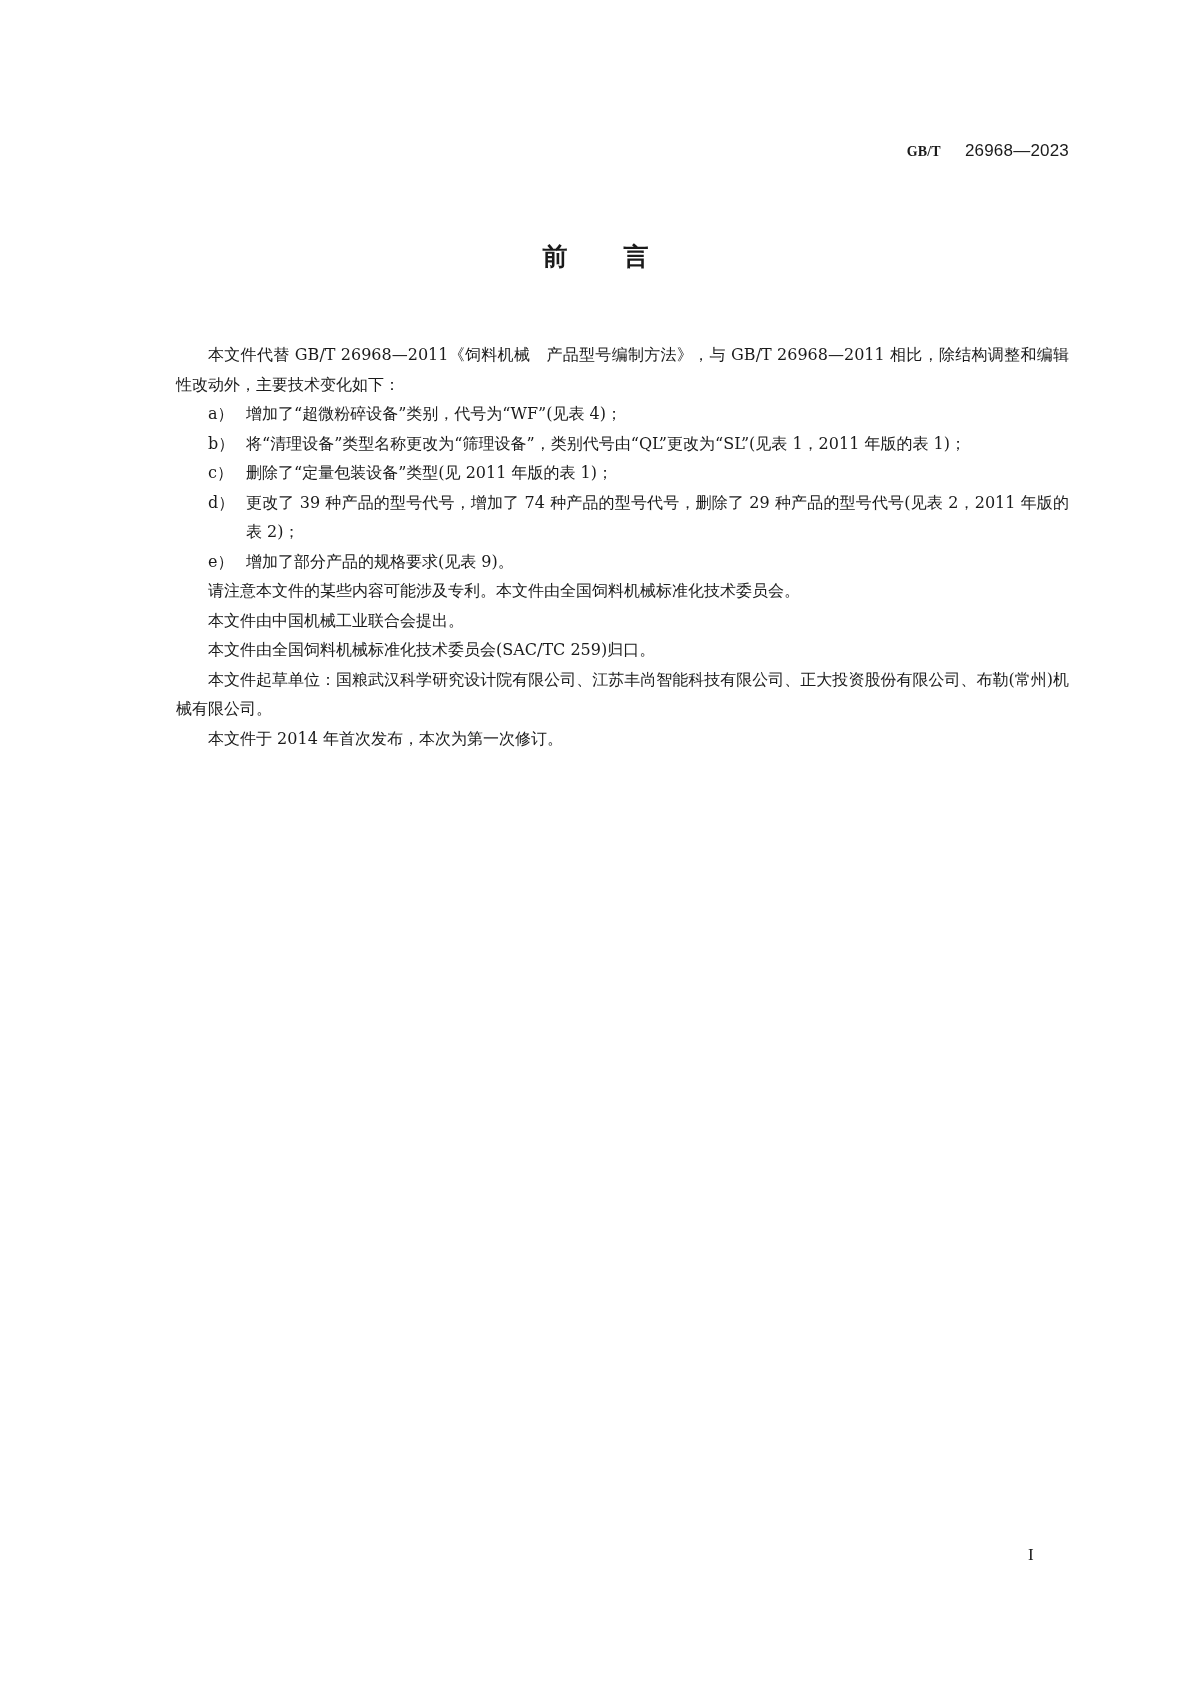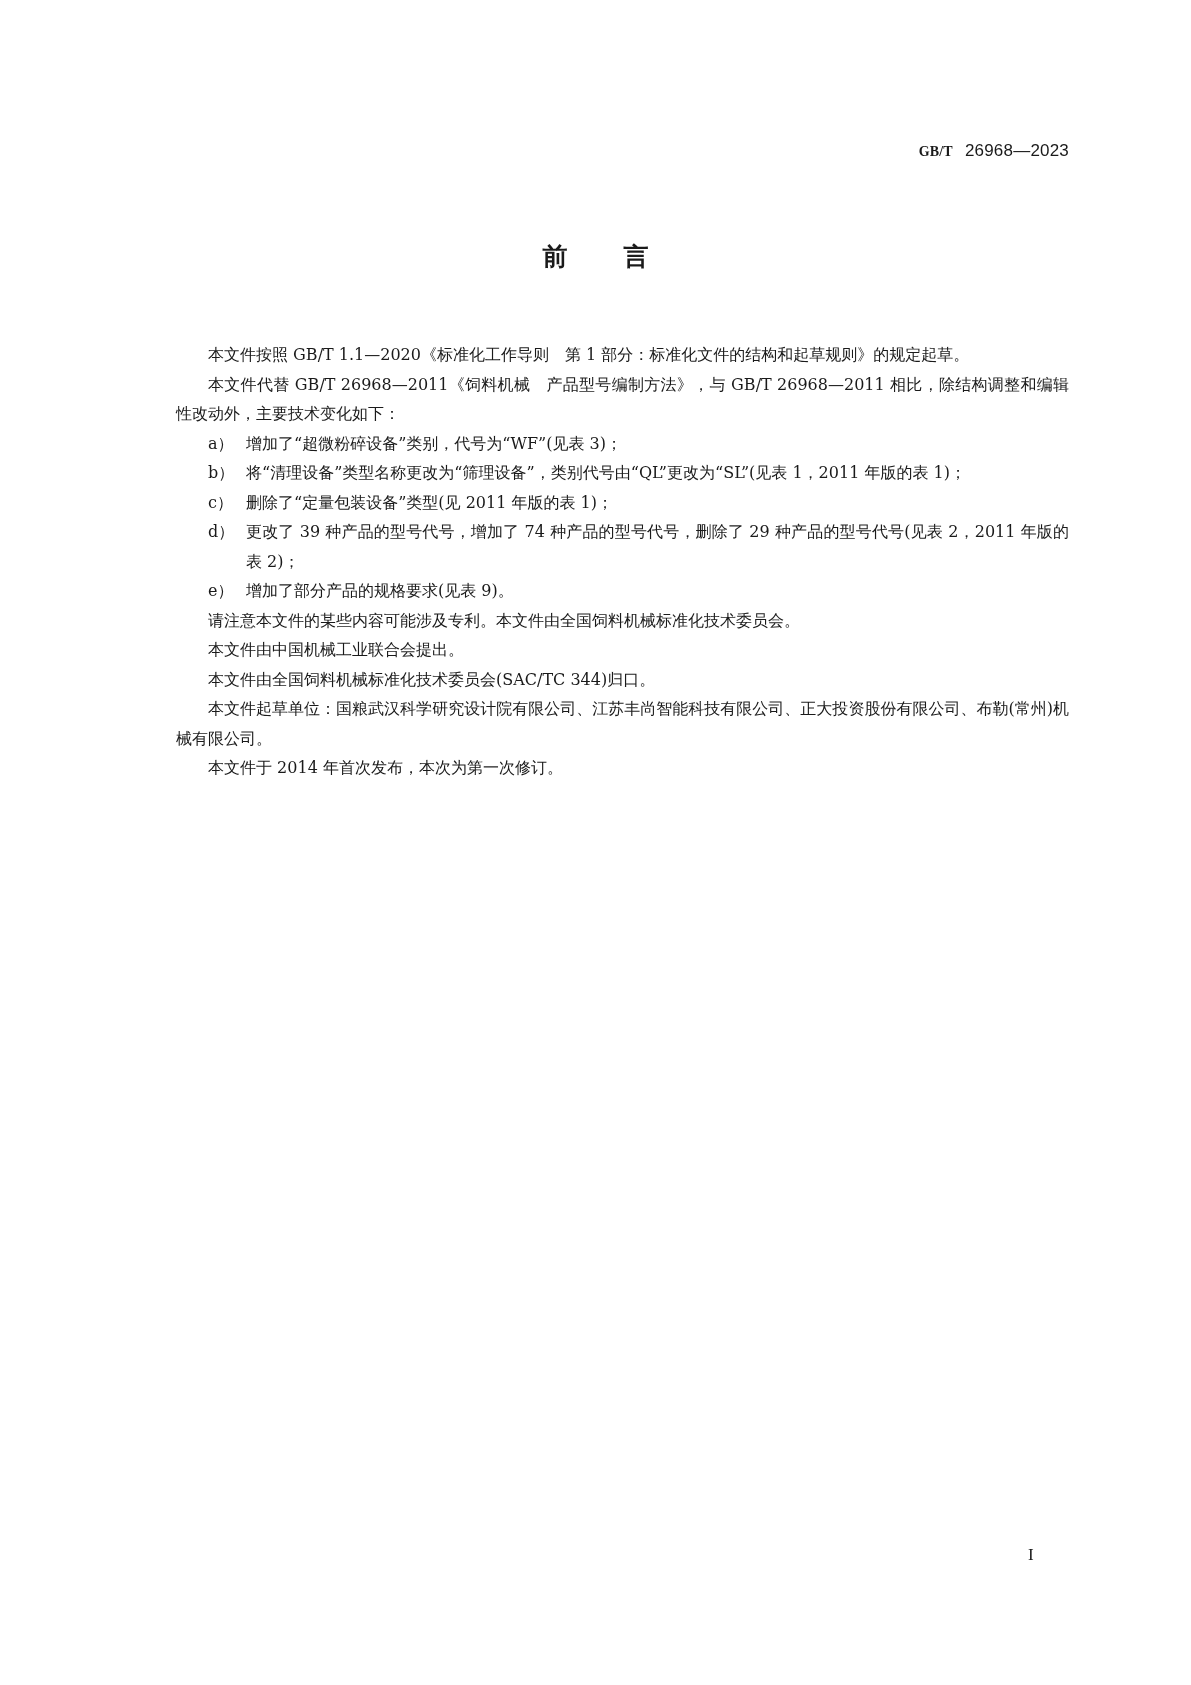--- a/index.html
+++ b/index.html
@@ -23,21 +23,21 @@
       letter-spacing: 0.2px;
       white-space: nowrap;
     }
     .std-code .prefix {
       font-family: "Liberation Serif", "DejaVu Serif", serif;
       font-weight: bold;
       font-size: 14px;
     }
     .std-code .number {
       font-family: "Liberation Sans", "DejaVu Sans", sans-serif;
-      margin-left: 12px;
+      margin-left: 24px;
     }
     .title {
       position: absolute;
       top: 240px;
       left: 0;
       width: 1191px;
       text-align: center;
       font-family: "DejaVu Sans", "Liberation Sans", sans-serif;
       font-size: 25px;
       font-weight: bold;
@@ -83,44 +83,43 @@
 </head>
 <body>
 
 <div class="std-code">
   <span class="prefix">GB/T</span><span class="number">26968—2023</span>
 </div>
 
 <div class="title">前言</div>
 
 <div class="content">
-  <p class="para">本文件按照 GB/T 1.1—2020《标准化工作导则　第 1 部分：标准化文件的结构和起草规则》的规定起草。</p>
   <p class="para">本文件代替 GB/T 26968—2011《饲料机械　产品型号编制方法》，与 GB/T 26968—2011 相比，除结构调整和编辑性改动外，主要技术变化如下：</p>
   <ul class="list">
     <li class="list-item">
       <span class="marker">a）</span>
-      <span class="text">增加了“超微粉碎设备”类别，代号为“WF”(见表 3)；</span>
+      <span class="text">增加了“超微粉碎设备”类别，代号为“WF”(见表 4)；</span>
     </li>
     <li class="list-item">
       <span class="marker">b）</span>
       <span class="text">将“清理设备”类型名称更改为“筛理设备”，类别代号由“QL”更改为“SL”(见表 1，2011 年版的表 1)；</span>
     </li>
     <li class="list-item">
       <span class="marker">c）</span>
       <span class="text">删除了“定量包装设备”类型(见 2011 年版的表 1)；</span>
     </li>
     <li class="list-item">
       <span class="marker">d）</span>
       <span class="text">更改了 39 种产品的型号代号，增加了 74 种产品的型号代号，删除了 29 种产品的型号代号(见表 2，2011 年版的表 2)；</span>
     </li>
     <li class="list-item">
       <span class="marker">e）</span>
       <span class="text">增加了部分产品的规格要求(见表 9)。</span>
     </li>
   </ul>
   <p class="para">请注意本文件的某些内容可能涉及专利。本文件由全国饲料机械标准化技术委员会。</p>
   <p class="para">本文件由中国机械工业联合会提出。</p>
-  <p class="para">本文件由全国饲料机械标准化技术委员会(SAC/TC 344)归口。</p>
+  <p class="para">本文件由全国饲料机械标准化技术委员会(SAC/TC 259)归口。</p>
   <p class="para">本文件起草单位：国粮武汉科学研究设计院有限公司、江苏丰尚智能科技有限公司、正大投资股份有限公司、布勒(常州)机械有限公司。</p>
   <p class="para">本文件于 2014 年首次发布，本次为第一次修订。</p>
 </div>
 
 <div class="page-number">I</div>
 
 </body></html>

